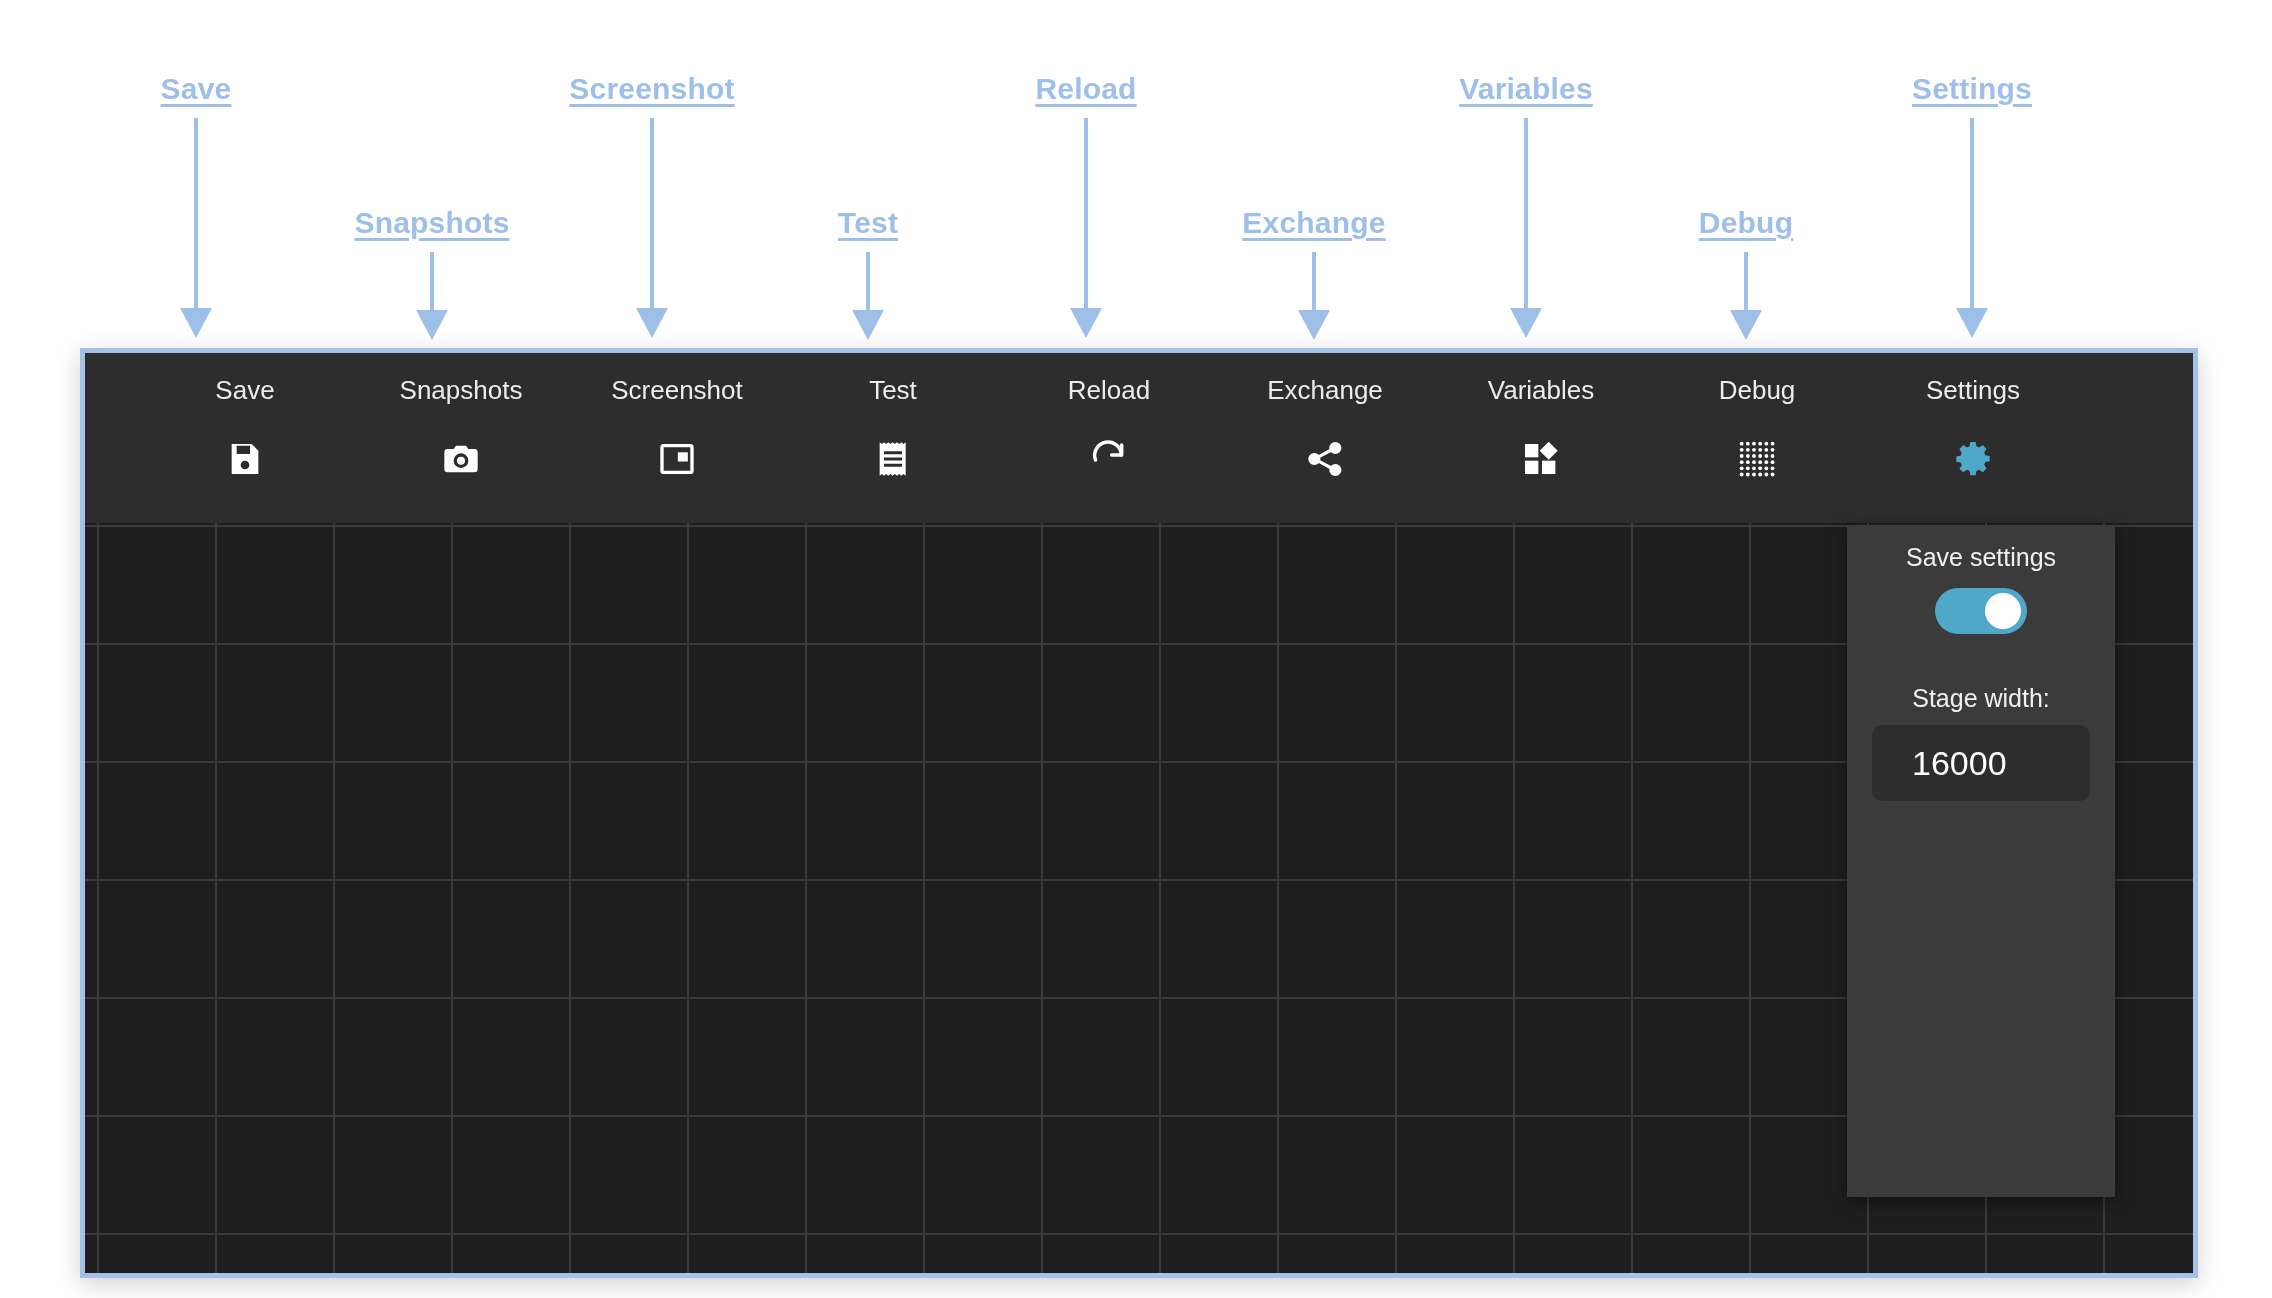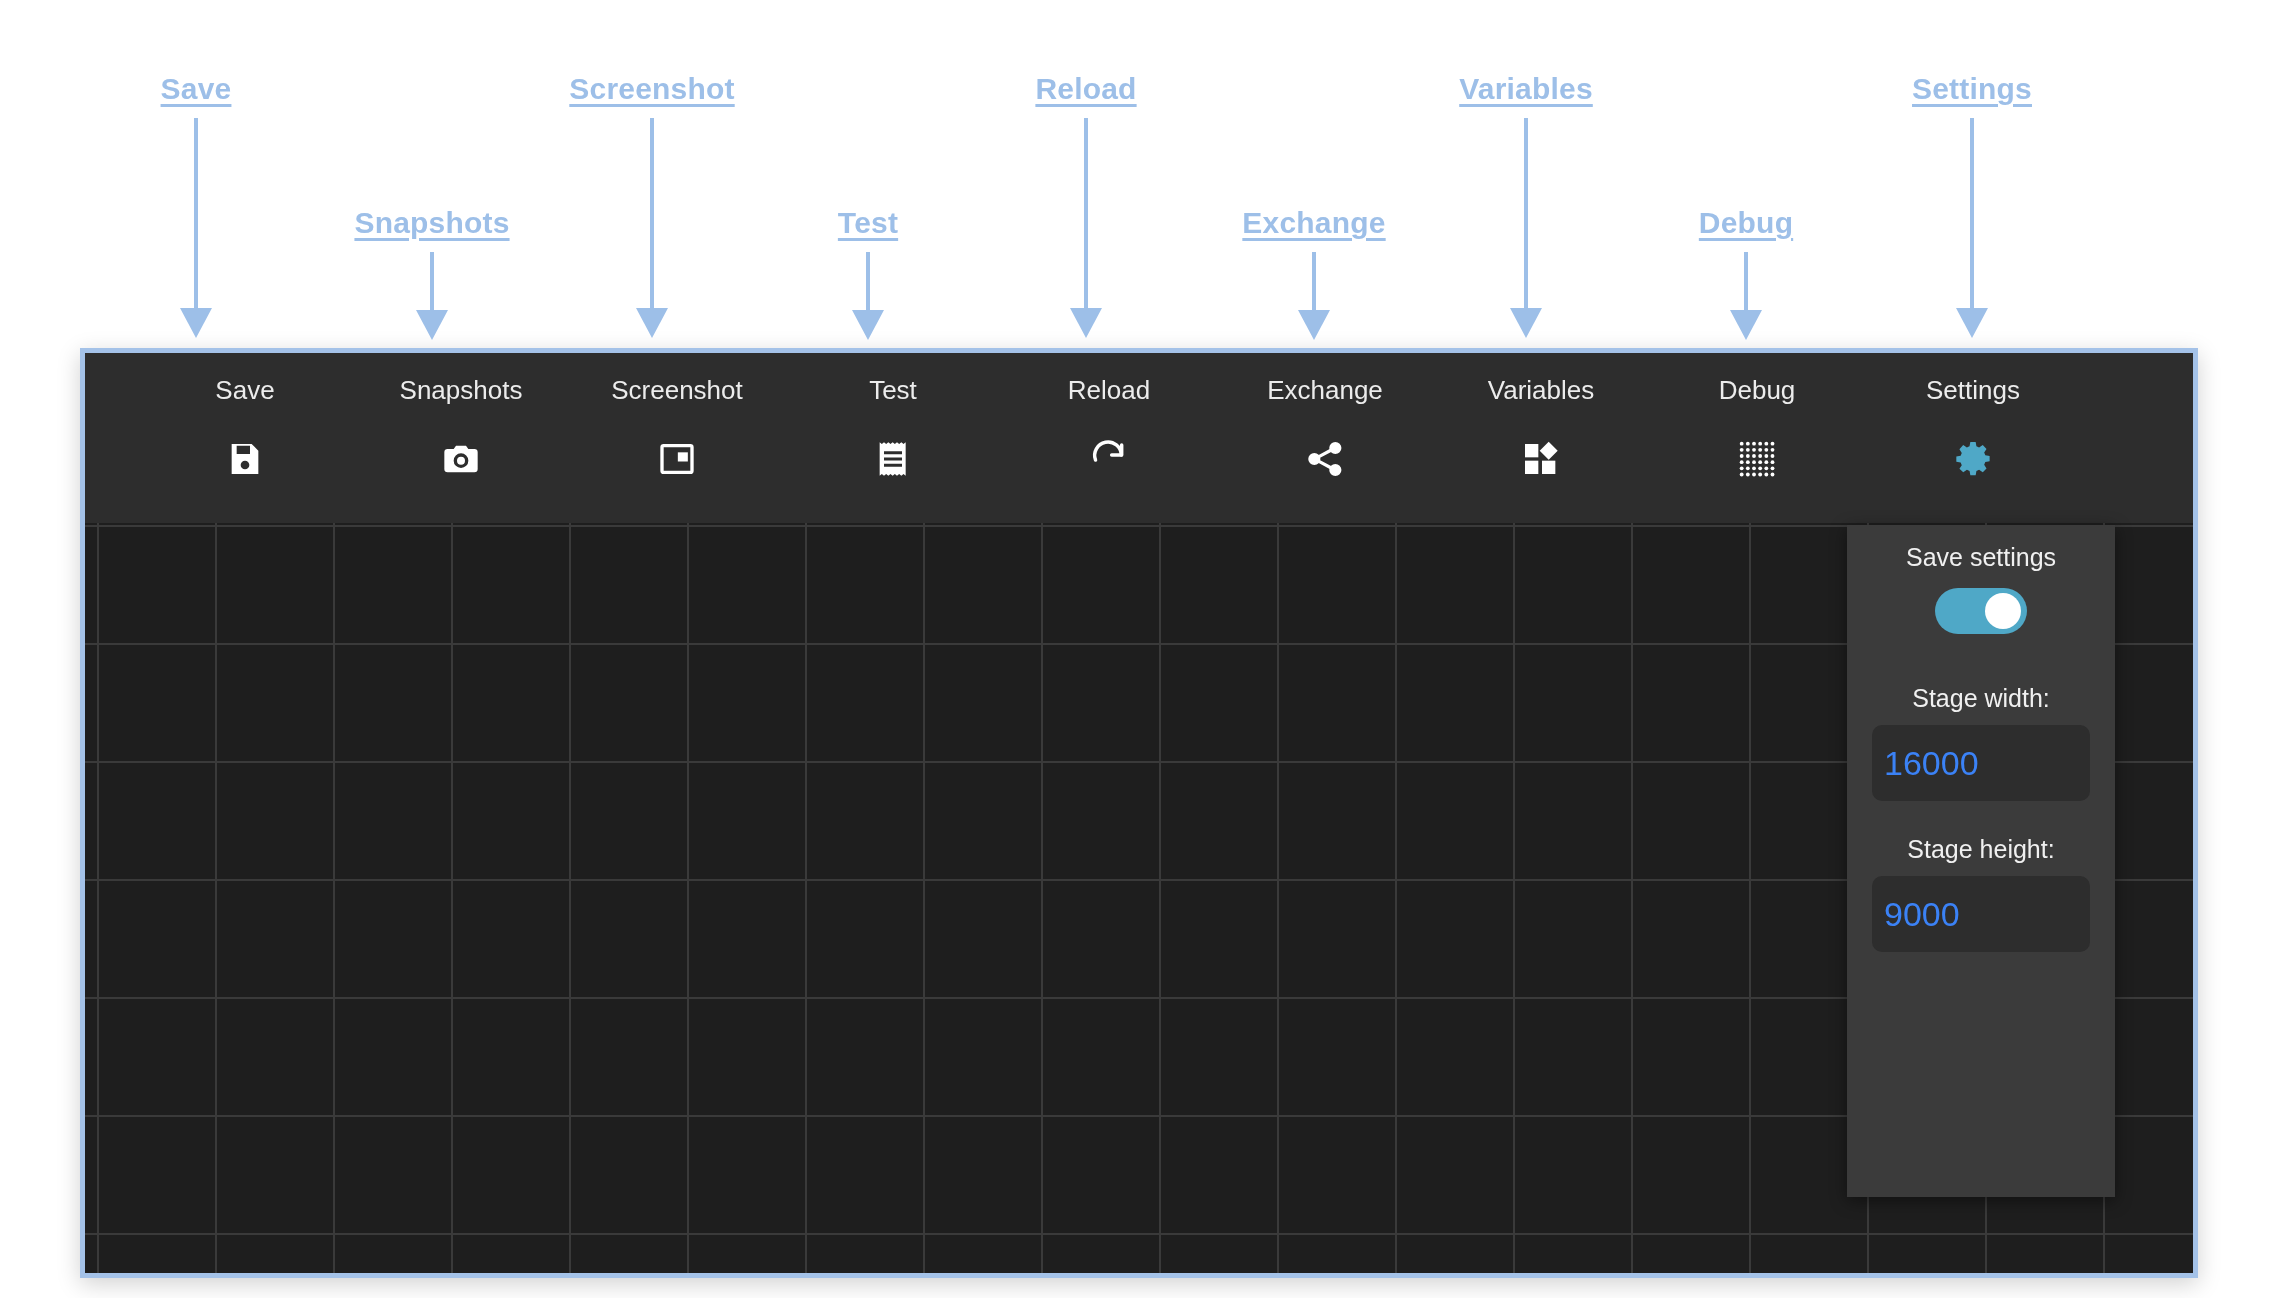--- a/index.html
+++ b/index.html
@@ -122,26 +122,26 @@
     position:absolute; top:5px; right:6px;
     width:36px; height:36px;
     border-radius:50%;
     background:#ffffff;
   }
   .sp-input {
     width:218px; height:76px;
     background:#2d2d2d;
     border:none;
     border-radius:10px;
-    color:#3b82f6;
+    color:#ffffff;
     font-family:"Liberation Sans", sans-serif;
     font-size:34px;
-    padding-left:12px;
+    padding-left:40px;
     display:block;
-    margin:0 auto 34px auto;
+    margin:0 auto 18px auto;
     outline:none;
   }
 </style>
 </head>
 <body>
 
 <div id="annotations">
     <div class="anno anno-label" style="left: 196px; top: 72px;">Save</div>
     <div class="anno anno-arrow" style="left: 196px; top: 118px;">
       <div class="shaft" style="height: 190px;"></div>
@@ -321,19 +321,15 @@
       <div class="toggle" style="background: rgb(79, 168, 199);">
         <span class="knob"></span>
       </div>
     </div>
 
     <div class="sp-row">
       <span class="sp-label sp-field-label">Stage width:</span>
       <input class="sp-input" type="text" value="16000" style="">
     </div>
 
-    <div class="sp-row">
-      <span class="sp-label sp-field-label">Stage height:</span>
-      <input class="sp-input" type="text" value="9000" style="">
-    </div>
 
   </div>
 </div>
 
 </body></html>

